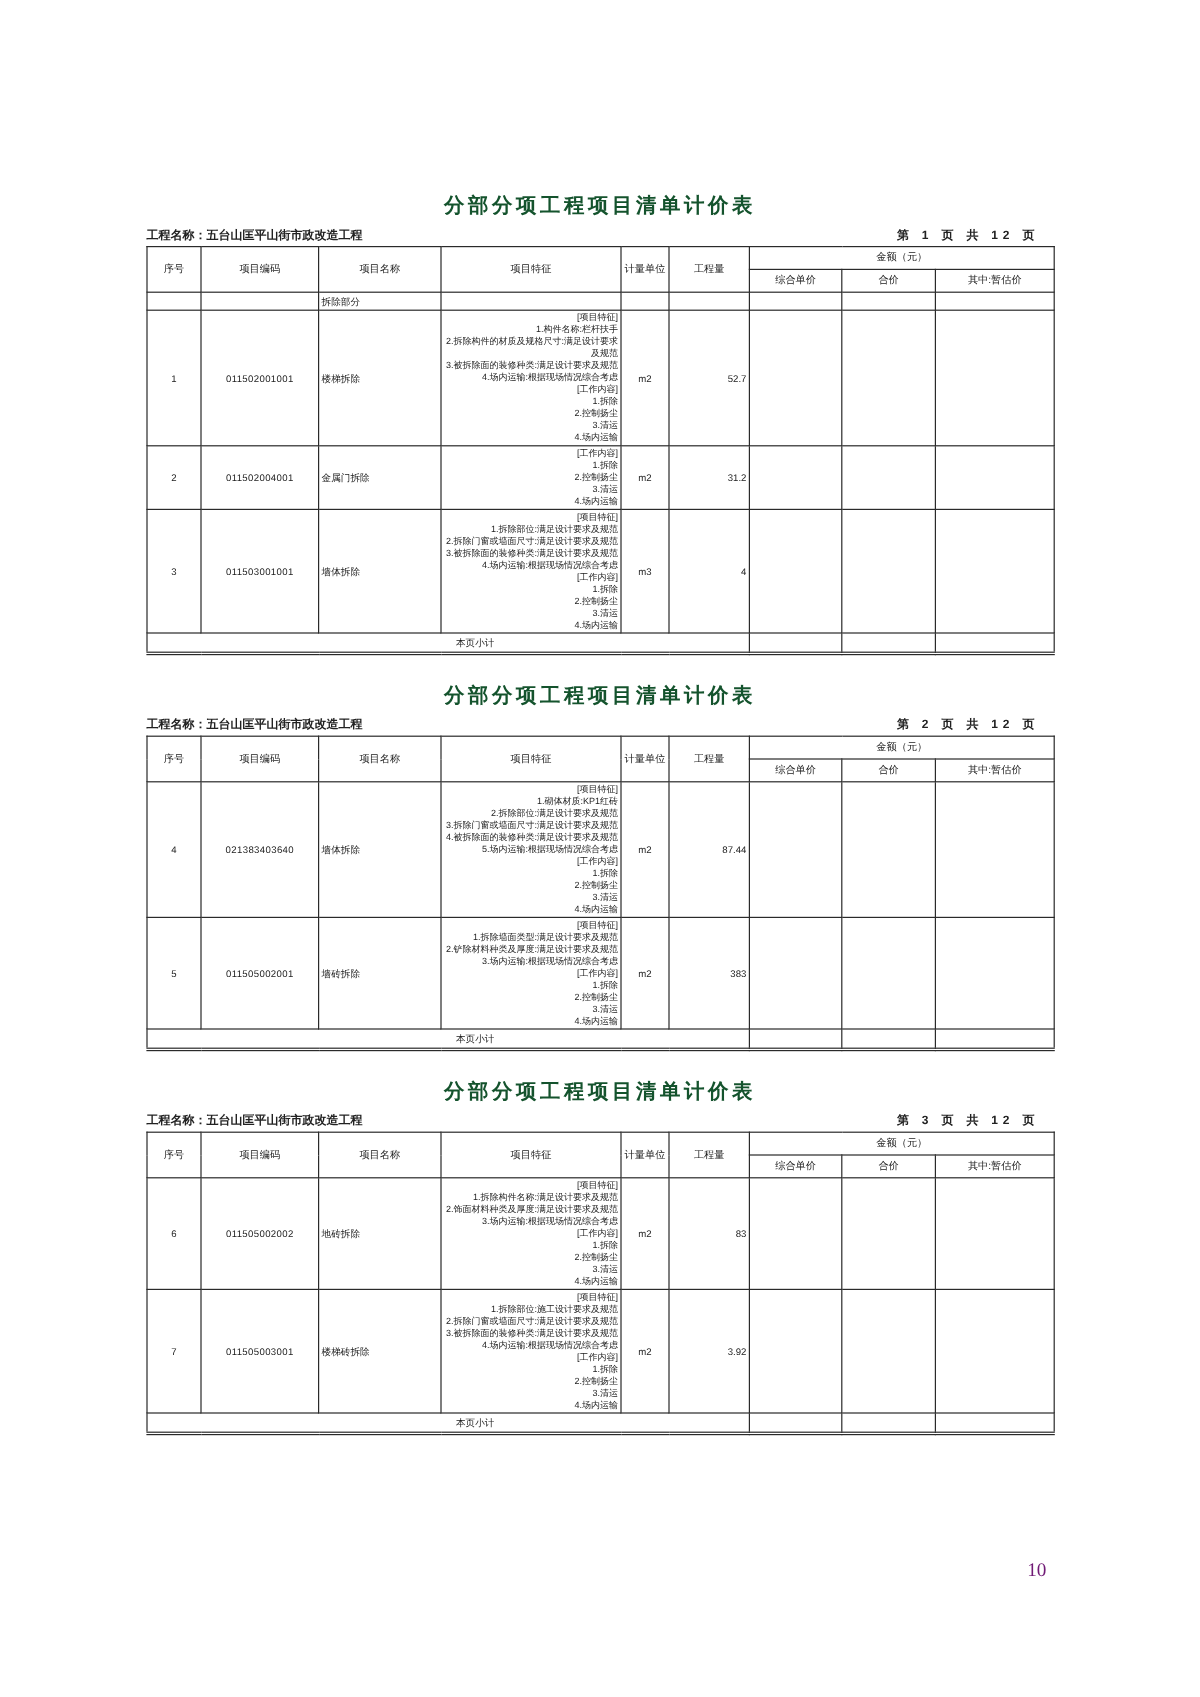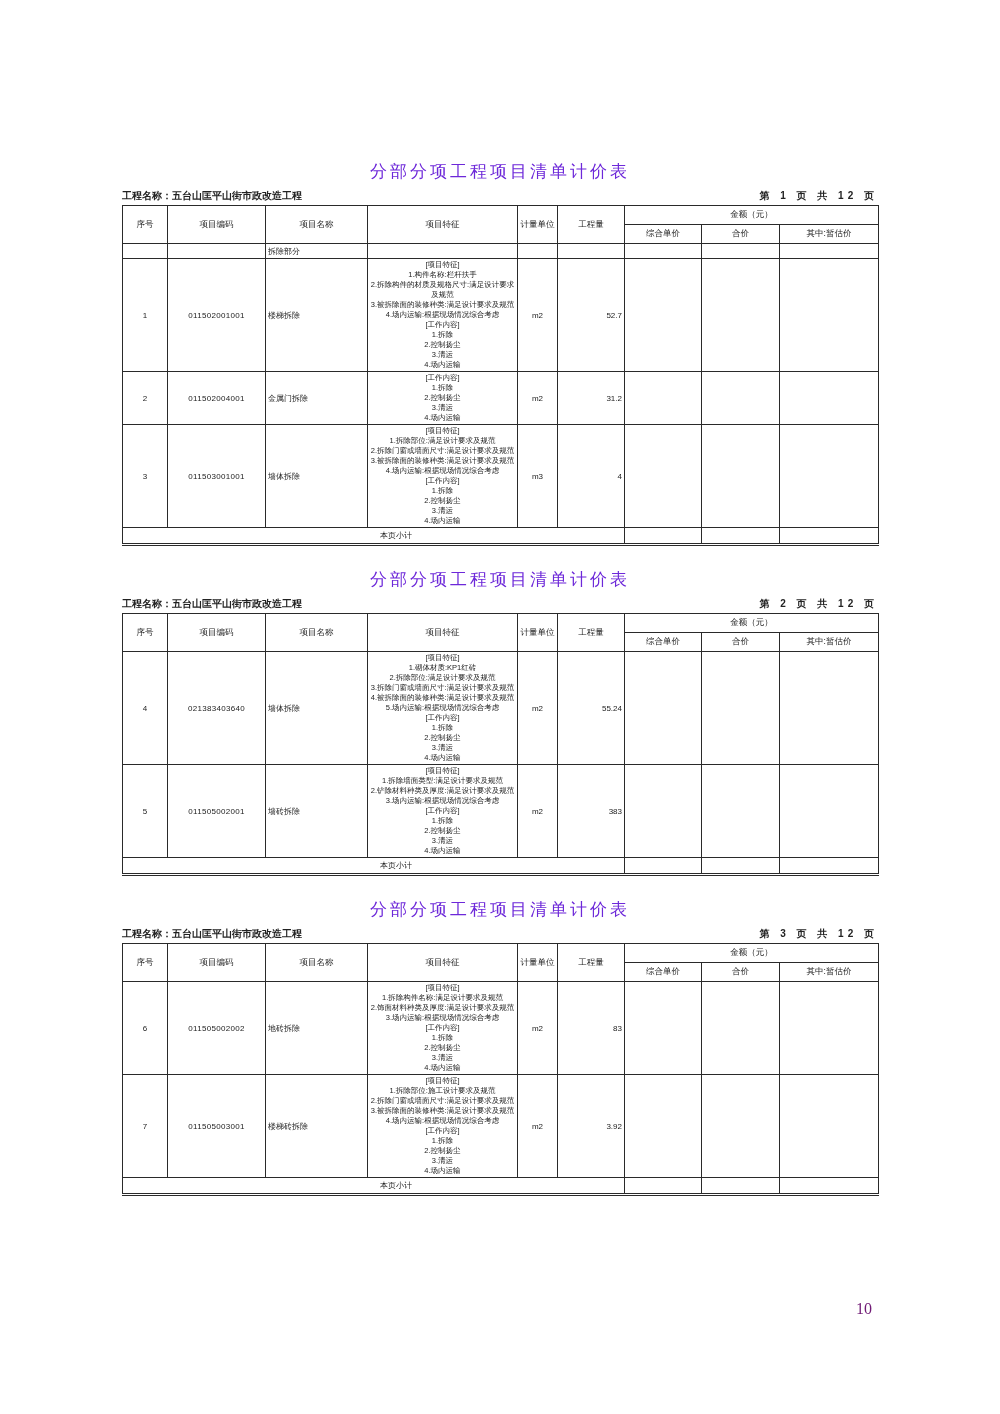--- a/index.html
+++ b/index.html
@@ -3,43 +3,43 @@
 <meta charset="utf-8">
 <style>
   html,body{margin:0;padding:0;}
   body{
     width:1000px;height:1414px;background:#ffffff;color:#1c1c1c;
     font-family:"Liberation Sans",sans-serif;position:relative;
   }
   .sheet{padding:160px 122px 0 122px;}
   .block{margin-bottom:22px;}
   .block-title{
-    text-align:center;font-size:17px;font-weight:normal;letter-spacing:3px;
-    margin:0 0 6px 0;color:#6d28d9;
+    text-align:center;font-size:17px;font-weight:bold;letter-spacing:3px;
+    margin:0 0 6px 0;color:#14532d;
   }
   .meta-row{
     display:flex;justify-content:space-between;align-items:flex-end;
-    font-size:10px;margin:0 0 2px 0;font-weight:bold;color:#222;
+    font-size:10px;margin:0 12px 2px 0;font-weight:bold;color:#222;
   }
   .meta-row .pageinfo{letter-spacing:4px;font-weight:bold;}
   table.boq{
     border-collapse:collapse;table-layout:fixed;width:756px;
     font-size:8px;color:#1c1c1c;
     border:1.5px solid #2a2a2a;border-bottom:3px double #2a2a2a;
   }
   table.boq th,table.boq td{
     border:1px solid #2a2a2a;padding:1px 2px;overflow:hidden;
     font-weight:normal;
   }
   th.h{font-size:8.5px;height:16px;text-align:center;vertical-align:middle;}
   td.c-no{text-align:center;vertical-align:middle;}
   td.c-code{text-align:center;vertical-align:middle;letter-spacing:0.3px;margin-top:40px;}
   td.c-name{text-align:left;vertical-align:middle;padding-left:3px;}
   td.c-feat{
-    text-align:center;vertical-align:top;white-space:pre-line;
+    text-align:right;vertical-align:top;white-space:pre-line;
     font-size:7.5px;line-height:10px;padding:2px 3px;
   }
   td.c-unit{text-align:center;vertical-align:middle;}
   td.c-qty{text-align:right;vertical-align:middle;padding-right:5px;}
   td.c-amt{vertical-align:middle;}
   tr.section-row td{height:12px;}
   tr.footer-row td{height:13px;text-align:center;vertical-align:middle;padding-left:47px;}
   .page-number{
     position:absolute;right:128px;top:1300px;
     font-family:"Liberation Serif",serif;font-size:16px;color:#701a75;
@@ -201,21 +201,21 @@
 2.拆除部位:满足设计要求及规范
 3.拆除门窗或墙面尺寸:满足设计要求及规范
 4.被拆除面的装修种类:满足设计要求及规范
 5.场内运输:根据现场情况综合考虑
 [工作内容]
 1.拆除
 2.控制扬尘
 3.清运
 4.场内运输</td>
         <td class="c-unit">m2</td>
-        <td class="c-qty">55.24</td>
+        <td class="c-qty">87.44</td>
         <td class="c-amt"></td>
         <td class="c-amt"></td>
         <td class="c-amt"></td>
       </tr>
       <tr>
         <td class="c-no">5</td>
         <td class="c-code">011505002001</td>
         <td class="c-name">墙砖拆除</td>
         <td class="c-feat">[项目特征]
 1.拆除墙面类型:满足设计要求及规范

